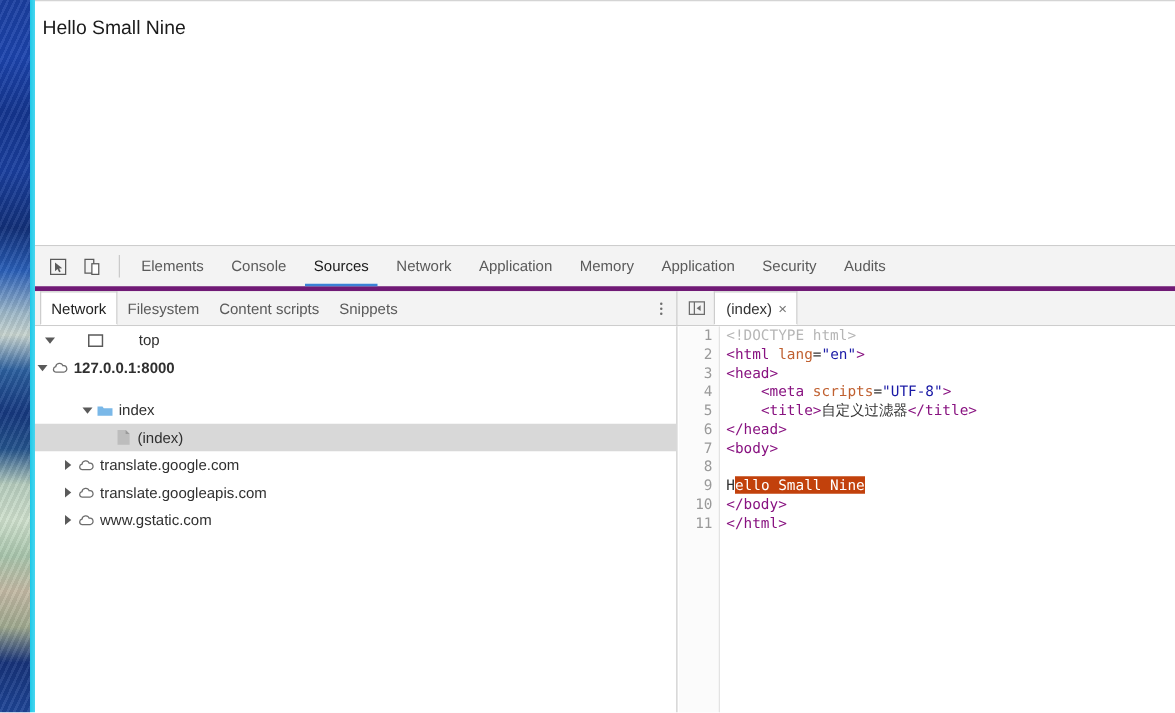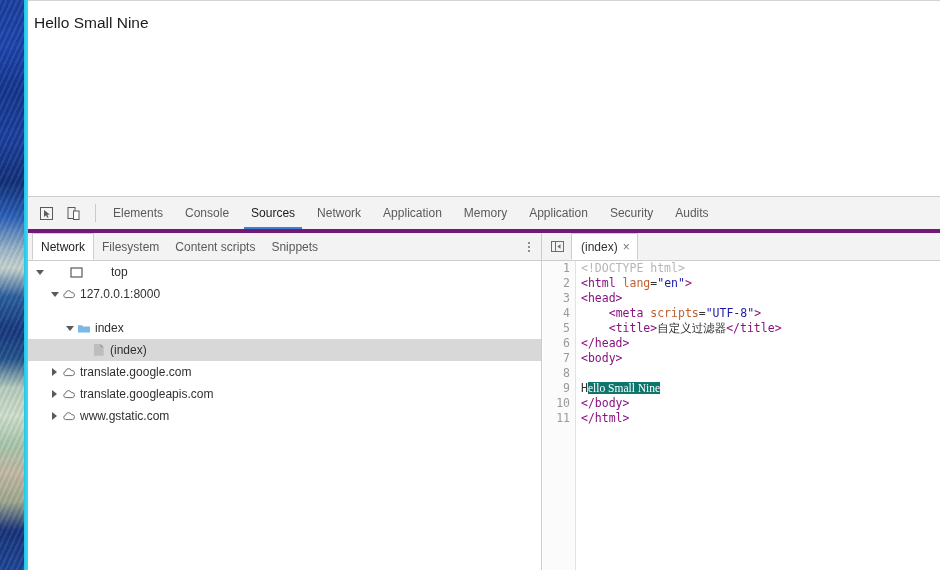--- a/index.html
+++ b/index.html
@@ -319,23 +319,22 @@
   .tok-doctype { color: #b6b6b6; }
   .tok-tag { color: #881280; }
   .tok-attr { color: #c06030; }
   .tok-val { color: #1a1aa6; }
   .tok-text { color: #333333; }
   .tok-cjk {
     font-family: "DejaVu Sans", sans-serif;
     color: #333333;
   }
   .sel {
-    background: #0f766e;
+    background: #c2410c;
     color: #ffffff;
-    font-family: Liberation Serif, serif;
   }
 </style>
 </head>
 <body>
 
 <div id="desktop-bg"></div>
 <div id="window-edge"></div>
 
 <div id="browser-window">
 
@@ -434,21 +433,21 @@
               <span class="twisty open">
                 <i></i>
               </span>
               <span class="tree-ico">
                 <svg width="13" height="13" viewBox="0 0 13 13">
                   <rect x="1" y="2" width="11" height="9" fill="none" stroke="#5a5a5a" stroke-width="1.2"></rect>
                 </svg>
               </span>
               <span class="tree-label">top</span>
             </div>
-            <div class="tree-row" style="padding-left: 21px;">
+            <div class="tree-row" style=" font-weight: bold;">
               <span class="twisty open">
                 <i></i>
               </span>
               <span class="tree-ico">
                 <svg width="14" height="13" viewBox="0 0 14 13">
                   <path d="M3.4 9.6 A2.2 2.2 0 0 1 3.6 5.3 A3 3 0 0 1 9.4 4.6 A2.5 2.5 0 0 1 10.4 9.6 Z" fill="none" stroke="#6d6d6d" stroke-width="1"></path>
                 </svg>
               </span>
               <span class="tree-label">127.0.0.1:8000</span>
             </div>

